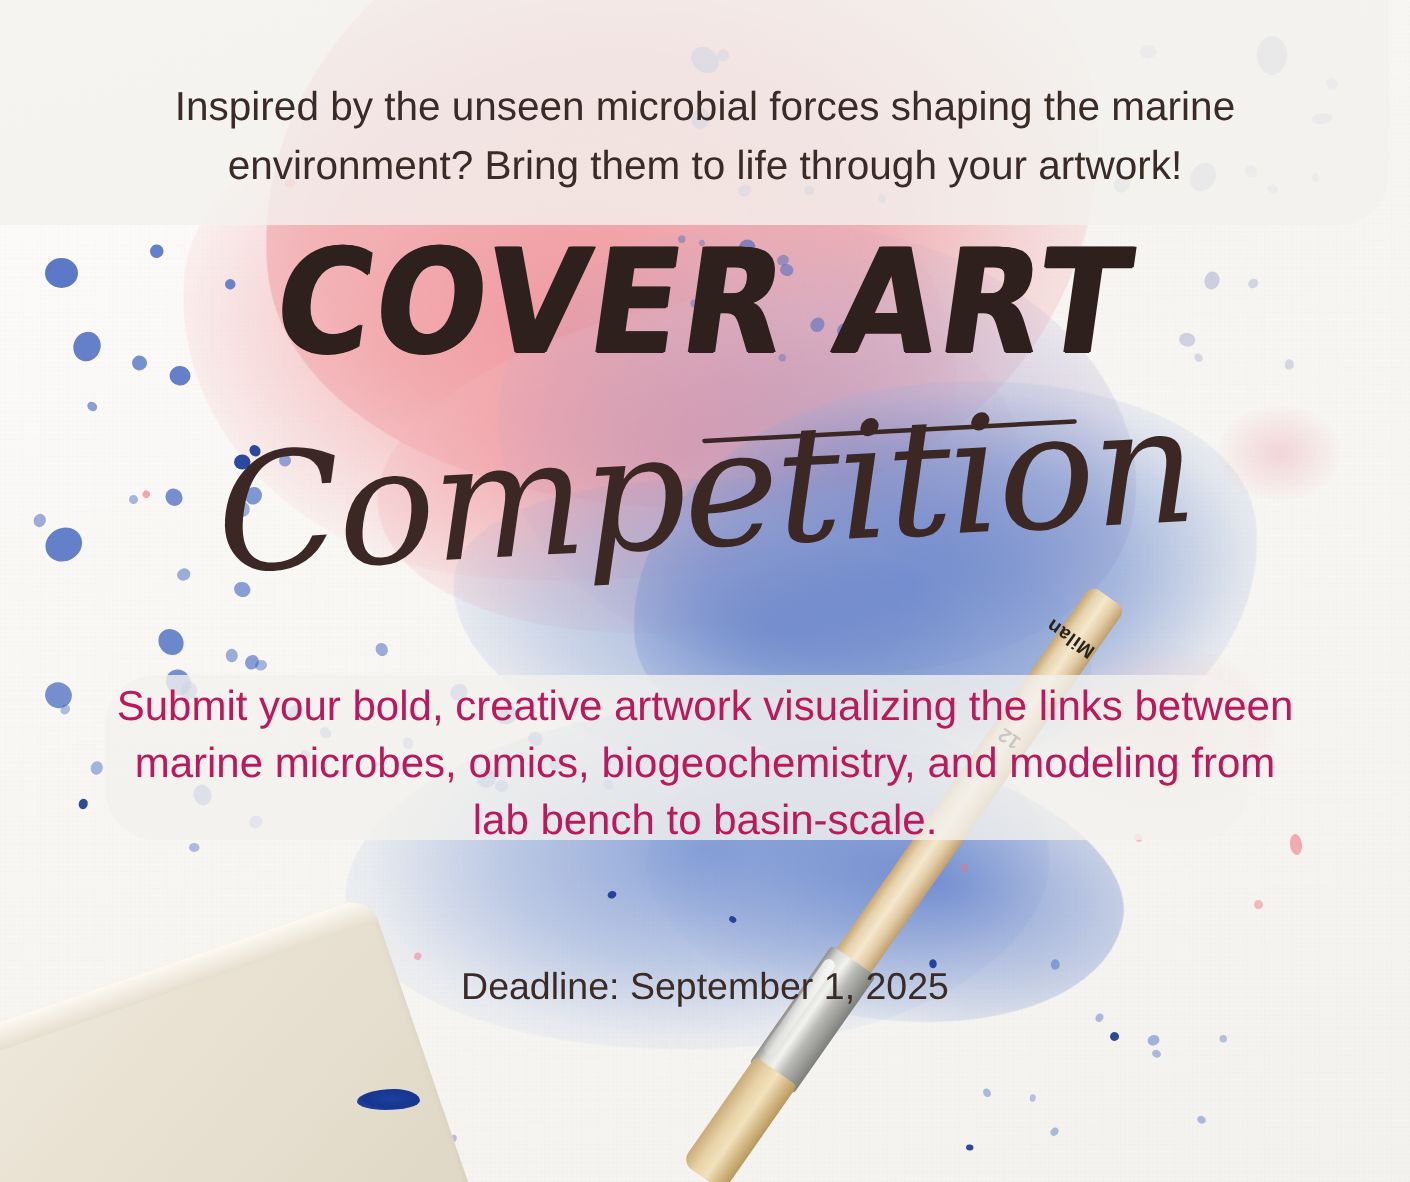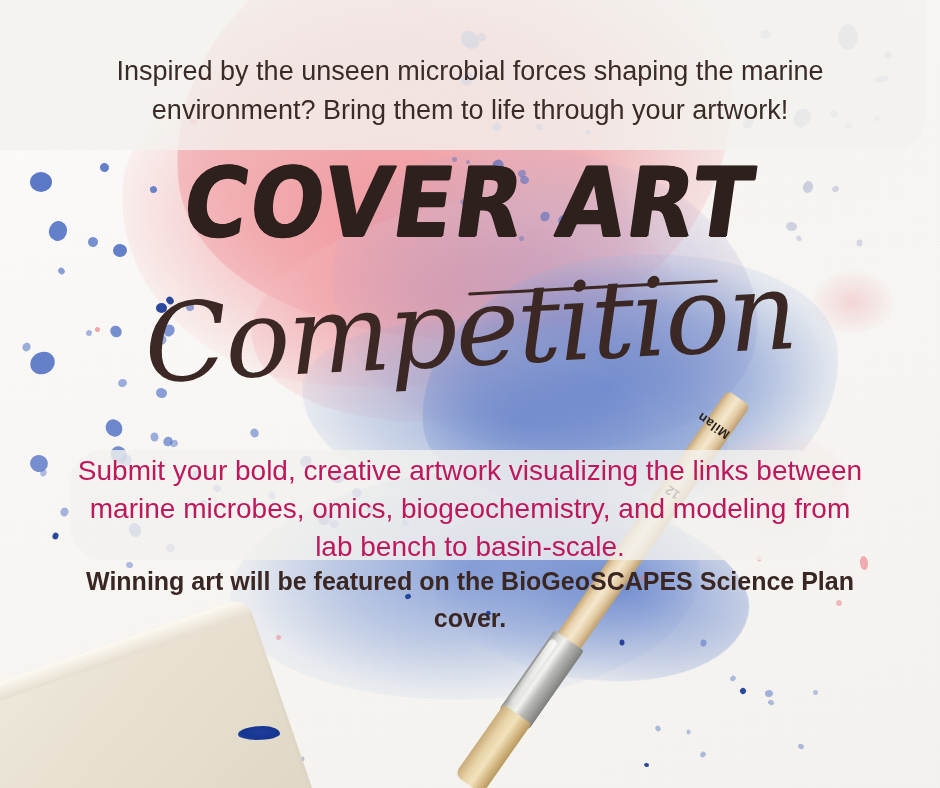--- a/index.html
+++ b/index.html
@@ -400,16 +400,16 @@
   <div class="txt intro">Inspired by the unseen microbial forces shaping the marine environment? Bring them to life through your artwork!</div>
 
   <div class="txt title-cover">COVER ART</div>
 
   <div class="txt title-comp-wrap">
     <div class="title-comp">Competition</div>
     <div class="comp-bar"></div>
   </div>
 
   <div class="txt body-copy">Submit your bold, creative artwork visualizing the links between marine microbes, omics, biogeochemistry, and modeling from lab bench to basin-scale.</div>
-  <div class="txt highlight">Winning art will be featured on the BioGeoSCAPES Science Plan cover.</div>
+  <div class="txt deadline">Deadline: September 1, 2025</div>
   <div class="ink-blob"></div>
 
 </div>
 
 </body></html>

